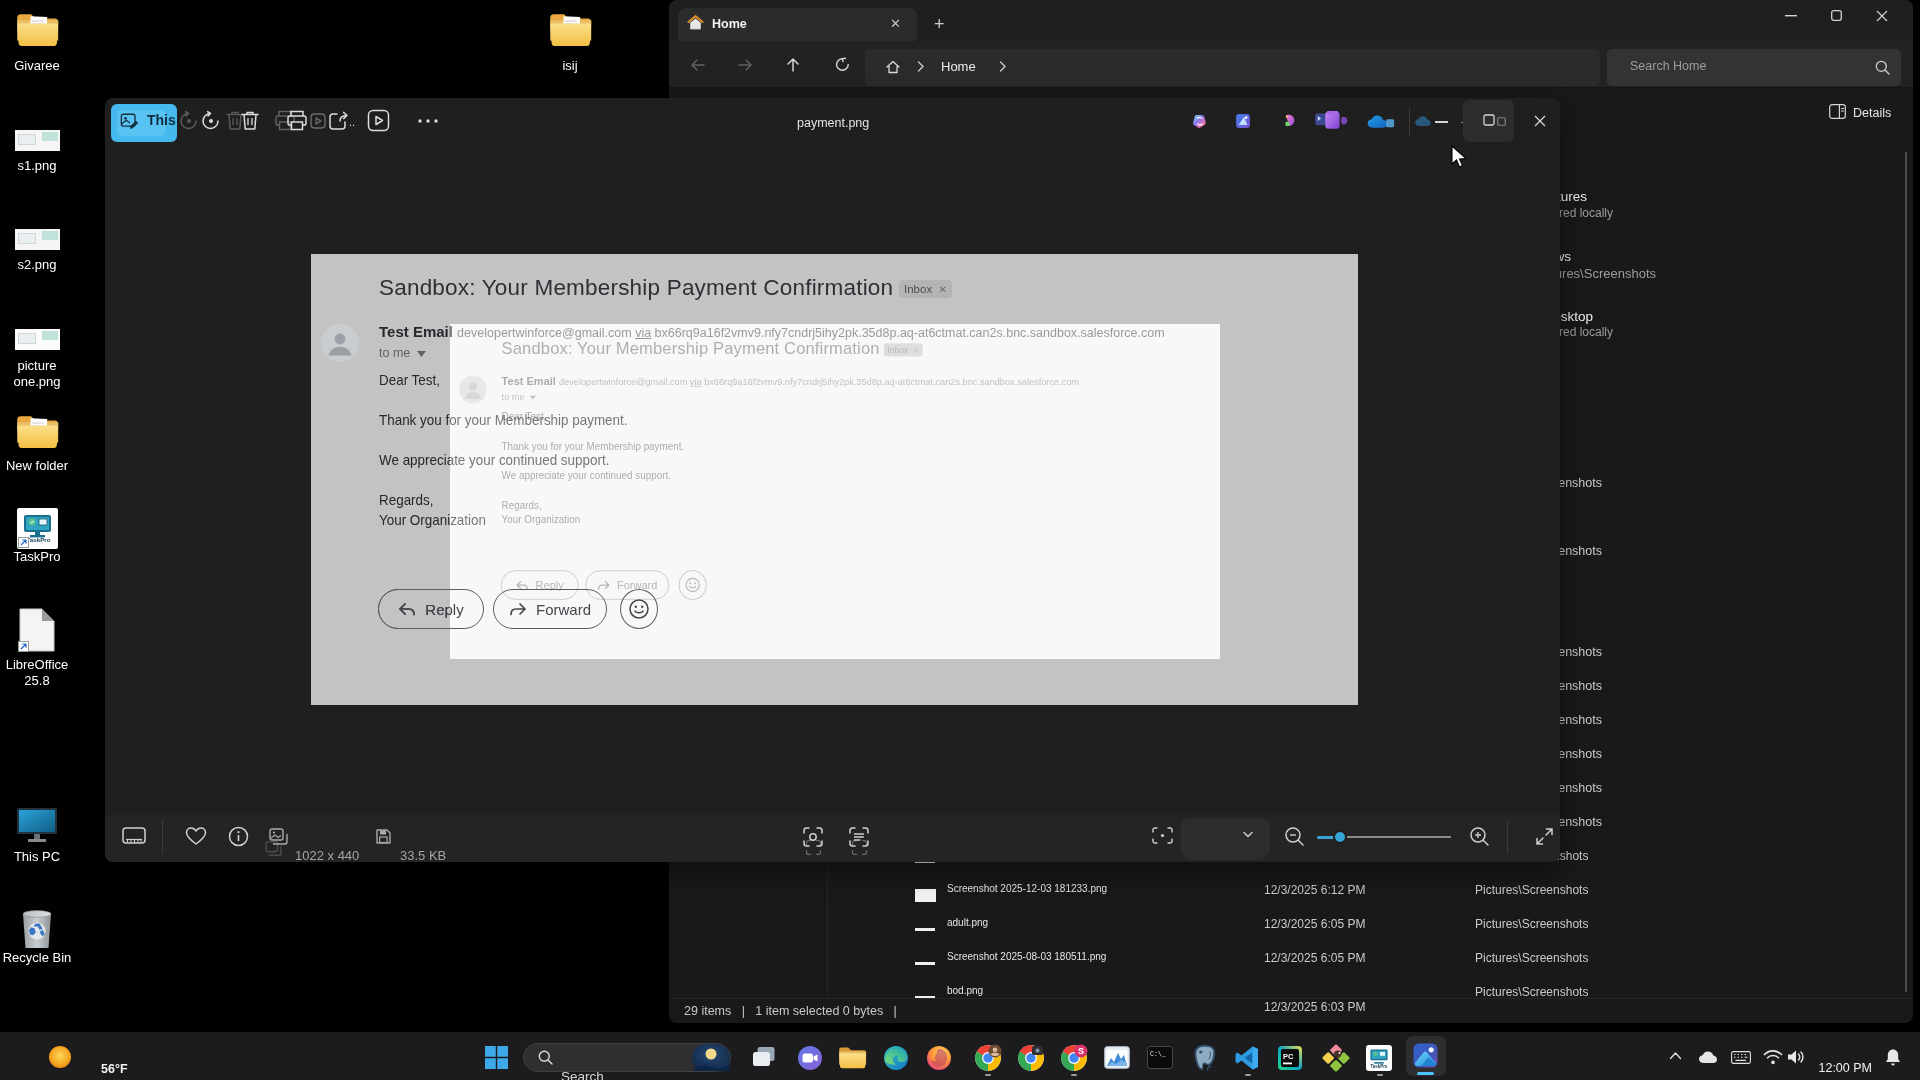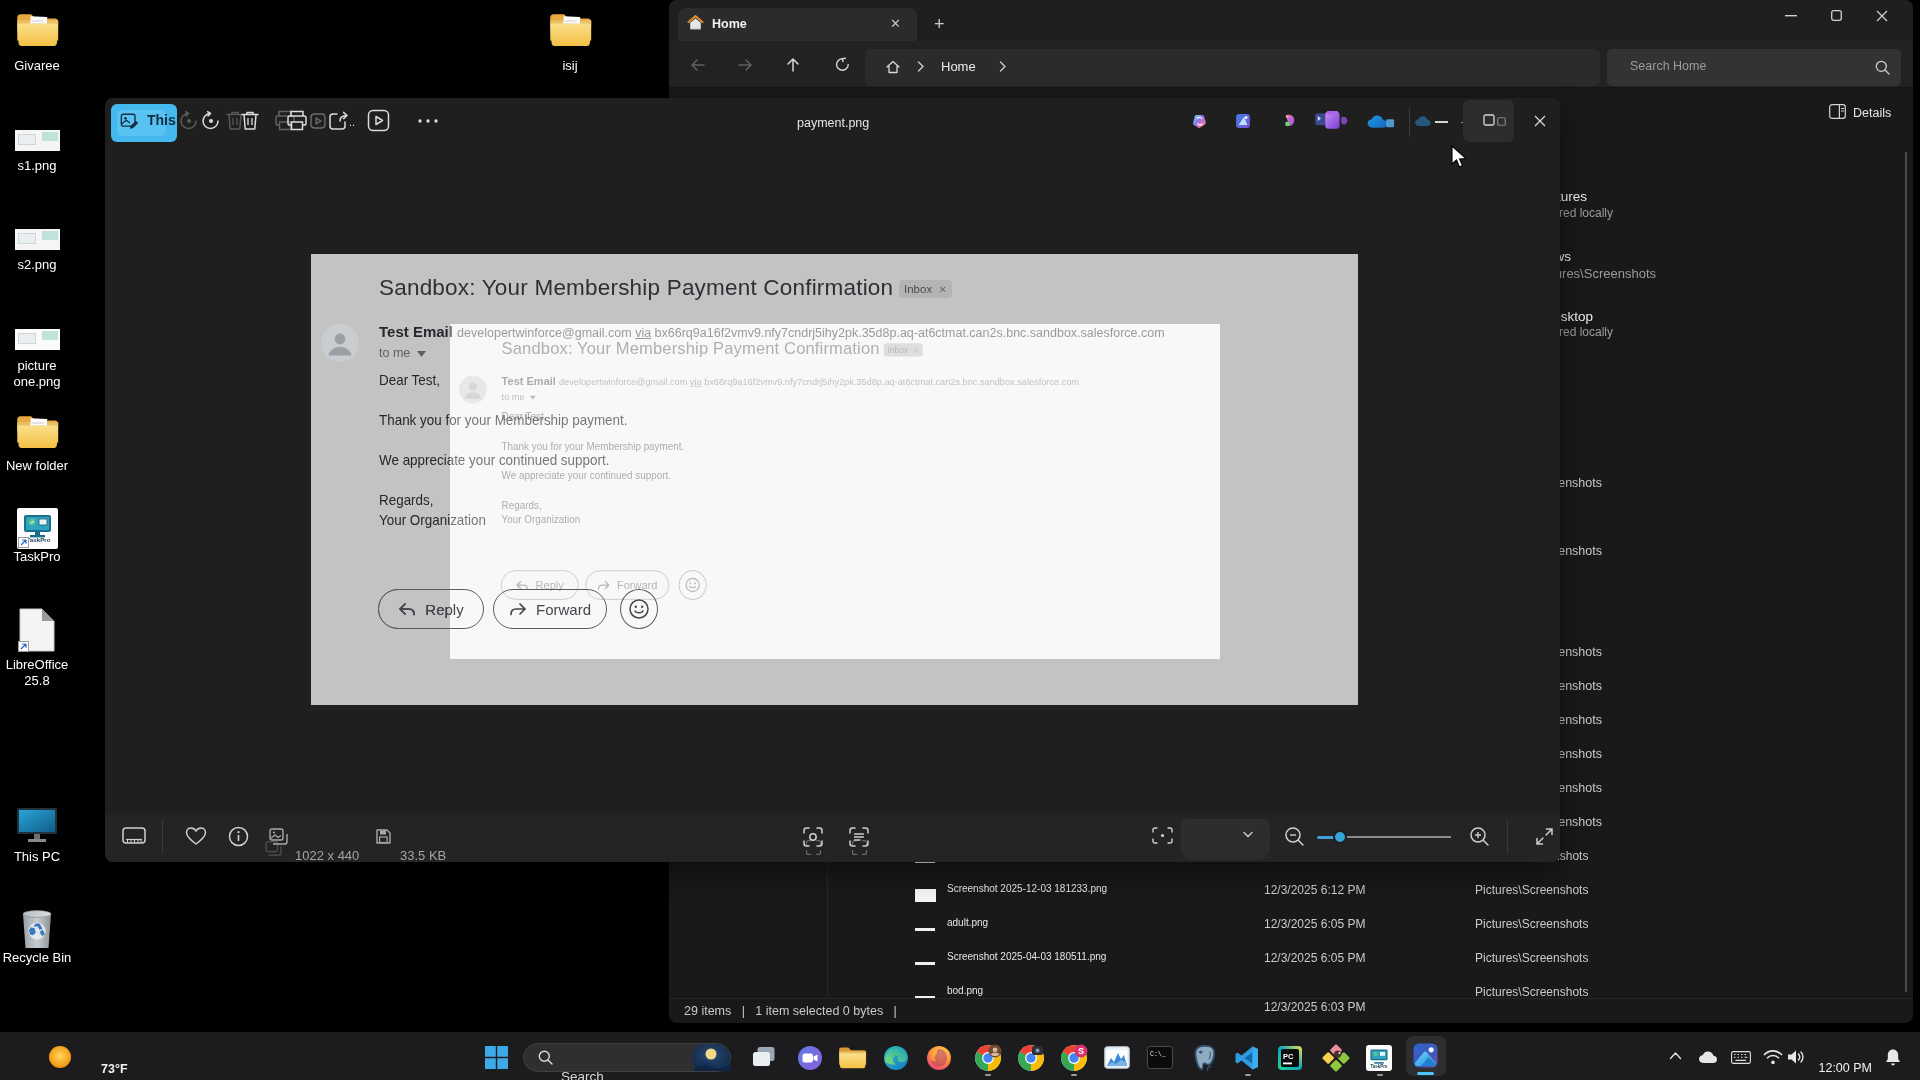--- a/index.html
+++ b/index.html
@@ -270,21 +270,21 @@
 <div class="xtext row-dim" style="left:806px;top:849px;">Pictures\Screenshots</div>
 <div class="abs" style="left:246px;top:889px;width:21px;height:13px;background:#f4f4f4;"></div>
 <div class="xtext row-name" style="left:278px;top:883px;">Screenshot 2025-12-03 181233.png</div>
 <div class="xtext row-dim" style="left:595px;top:883px;">12/3/2025 6:12 PM</div>
 <div class="xtext row-dim" style="left:806px;top:883px;">Pictures\Screenshots</div>
 <div class="abs" style="left:246px;top:928px;width:20px;height:3px;background:#efefef;"></div>
 <div class="xtext row-name" style="left:278px;top:917px;">adult.png</div>
 <div class="xtext row-dim" style="left:595px;top:917px;">12/3/2025 6:05 PM</div>
 <div class="xtext row-dim" style="left:806px;top:917px;">Pictures\Screenshots</div>
 <div class="abs" style="left:246px;top:962px;width:20px;height:3px;background:#efefef;"></div>
-<div class="xtext row-name" style="left:278px;top:951px;">Screenshot 2025-04-03 180511.png</div>
+<div class="xtext row-name" style="left:278px;top:951px;">Screenshot 2025-08-03 180511.png</div>
 <div class="xtext row-dim" style="left:595px;top:951px;">12/3/2025 6:05 PM</div>
 <div class="xtext row-dim" style="left:806px;top:951px;">Pictures\Screenshots</div>
 <div class="abs" style="left:246px;top:996px;width:20px;height:3px;background:#efefef;"></div>
 <div class="xtext row-name" style="left:278px;top:985px;">bod.png</div>
 <div class="xtext row-dim" style="left:595px;top:1000px;">12/3/2025 6:03 PM</div>
 <div class="xtext row-dim" style="left:806px;top:985px;">Pictures\Screenshots</div>
 <div class="abs" style="left:158px;top:137px;width:1px;height:860px;background:#262626;"></div>
 <div class="abs" style="left:0;top:998px;width:100%;height:1px;background:#262626;"></div>
 <div class="xtext" style="left:15px;top:1004px;color:#c9c9c9;font-size:12.5px;">29 items&nbsp;&nbsp;&nbsp;|&nbsp;&nbsp;&nbsp;1 item selected&nbsp;0 bytes&nbsp;&nbsp;&nbsp;|</div>
 <div class="abs" style="left:1236px;top:152px;width:2px;height:840px;background:#4a4a4a;"></div>
@@ -604,21 +604,21 @@
 <svg class="abs" style="left:44px;top:1041px" width="32" height="32" viewBox="0 0 32 32">
     <defs>
       <radialGradient id="sun" cx=".5" cy=".45" r=".55">
         <stop offset="0" stop-color="#ffd75e"></stop>
         <stop offset=".7" stop-color="#f6a821"></stop>
         <stop offset="1" stop-color="#ee8d12"></stop>
       </radialGradient>
     </defs>
     <circle cx="16" cy="16" r="11" fill="url(#sun)"></circle>
   </svg>
-<div class="tbtxt" style="left:101px;top:1042px;color:#f2f2f2;font-size:12.5px;font-weight:bold;">73°F</div>
+<div class="tbtxt" style="left:101px;top:1042px;color:#f2f2f2;font-size:12.5px;font-weight:bold;">56°F</div>
 <div class="tbtxt" style="left:101px;top:1059px;color:#c9c9c9;font-size:11.5px;">Sunny</div>
 <svg class="abs" style="left:485px;top:1046px" width="23" height="23" viewBox="0 0 23 23">
     <path d="M0 0 H10.8 V10.8 H0 Z M12.2 0 H23 V10.8 H12.2 Z M0 12.2 H10.8 V23 H0 Z M12.2 12.2 H23 V23 H12.2 Z" fill="#3da9e8"></path>
   </svg>
 <div class="abs" style="left:523px;top:1043px;width:208px;height:29px;background:#2f2f31;border:1px solid #404042;border-radius:15px;"></div>
 <svg class="abs" style="left:538px;top:1050px" width="15" height="15" viewBox="0 0 15 15">
     <circle cx="6.3" cy="6.3" r="5" fill="none" stroke="#dadada" stroke-width="1.4"></circle>
     <path d="M10 10 L14 14" stroke="#dadada" stroke-width="1.4" stroke-linecap="round"></path>
   </svg>
 <div class="tbtxt" style="left:561px;top:1049px;color:#d6d6d6;font-size:13.5px;">Search</div>

